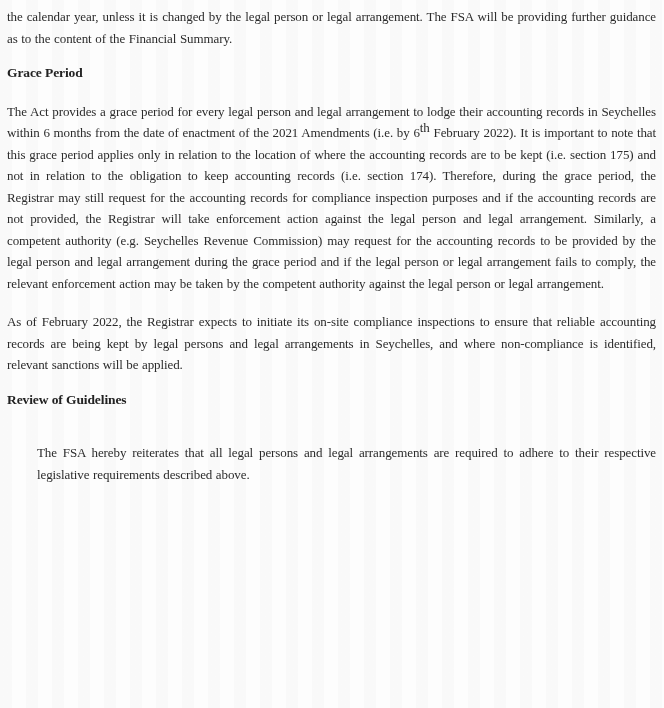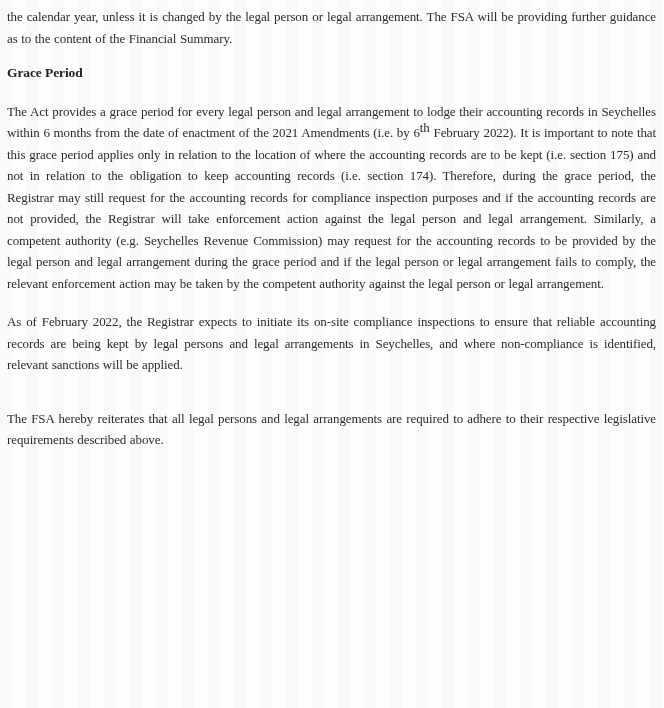--- a/index.html
+++ b/index.html
@@ -39,31 +39,33 @@
   .heading {
     font-size: 13.5px;
     line-height: 21.5px;
     font-weight: bold;
     color: #222222;
     margin: 13px 0 0 0;
     letter-spacing: -0.1px;
   }
   .gap-wide {
     margin-top: 32px;
+    margin-left: 30px;
   }
   sup {
     font-size: 13px;
     line-height: 0;
     vertical-align: super;
   }
 </style>
 </head>
 <body>
 
 <div class="page">
   <div id="doc-content">
       <p class="block para">the calendar year, unless it is changed by the legal person or legal arrangement. The FSA will be providing further guidance as to the content of the Financial Summary.</p>
       <h2 class="block heading">Grace Period</h2>
       <p class="block para">The Act provides a grace period for every legal person and legal arrangement to lodge their accounting records in Seychelles within 6 months from the date of enactment of the 2021 Amendments (i.e. by 6<sup>th</sup> February 2022). It is important to note that this grace period applies only in relation to the location of where the accounting records are to be kept (i.e. section 175) and not in relation to the obligation to keep accounting records (i.e. section 174). Therefore, during the grace period, the Registrar may still request for the accounting records for compliance inspection purposes and if the accounting records are not provided, the Registrar will take enforcement action against the legal person and legal arrangement. Similarly, a competent authority (e.g. Seychelles Revenue Commission) may request for the accounting records to be provided by the legal person and legal arrangement during the grace period and if the legal person or legal arrangement fails to comply, the relevant enforcement action may be taken by the competent authority against the legal person or legal arrangement.</p>
       <p class="block para">As of February 2022, the Registrar expects to initiate its on-site compliance inspections to ensure that reliable accounting records are being kept by legal persons and legal arrangements in Seychelles, and where non-compliance is identified, relevant sanctions will be applied.</p>
+      <h2 class="block heading">Review of Guidelines</h2>
       <p class="block para gap-wide">The FSA hereby reiterates that all legal persons and legal arrangements are required to adhere to their respective legislative requirements described above.</p>
     </div>
 </div>
 
 </body></html>

